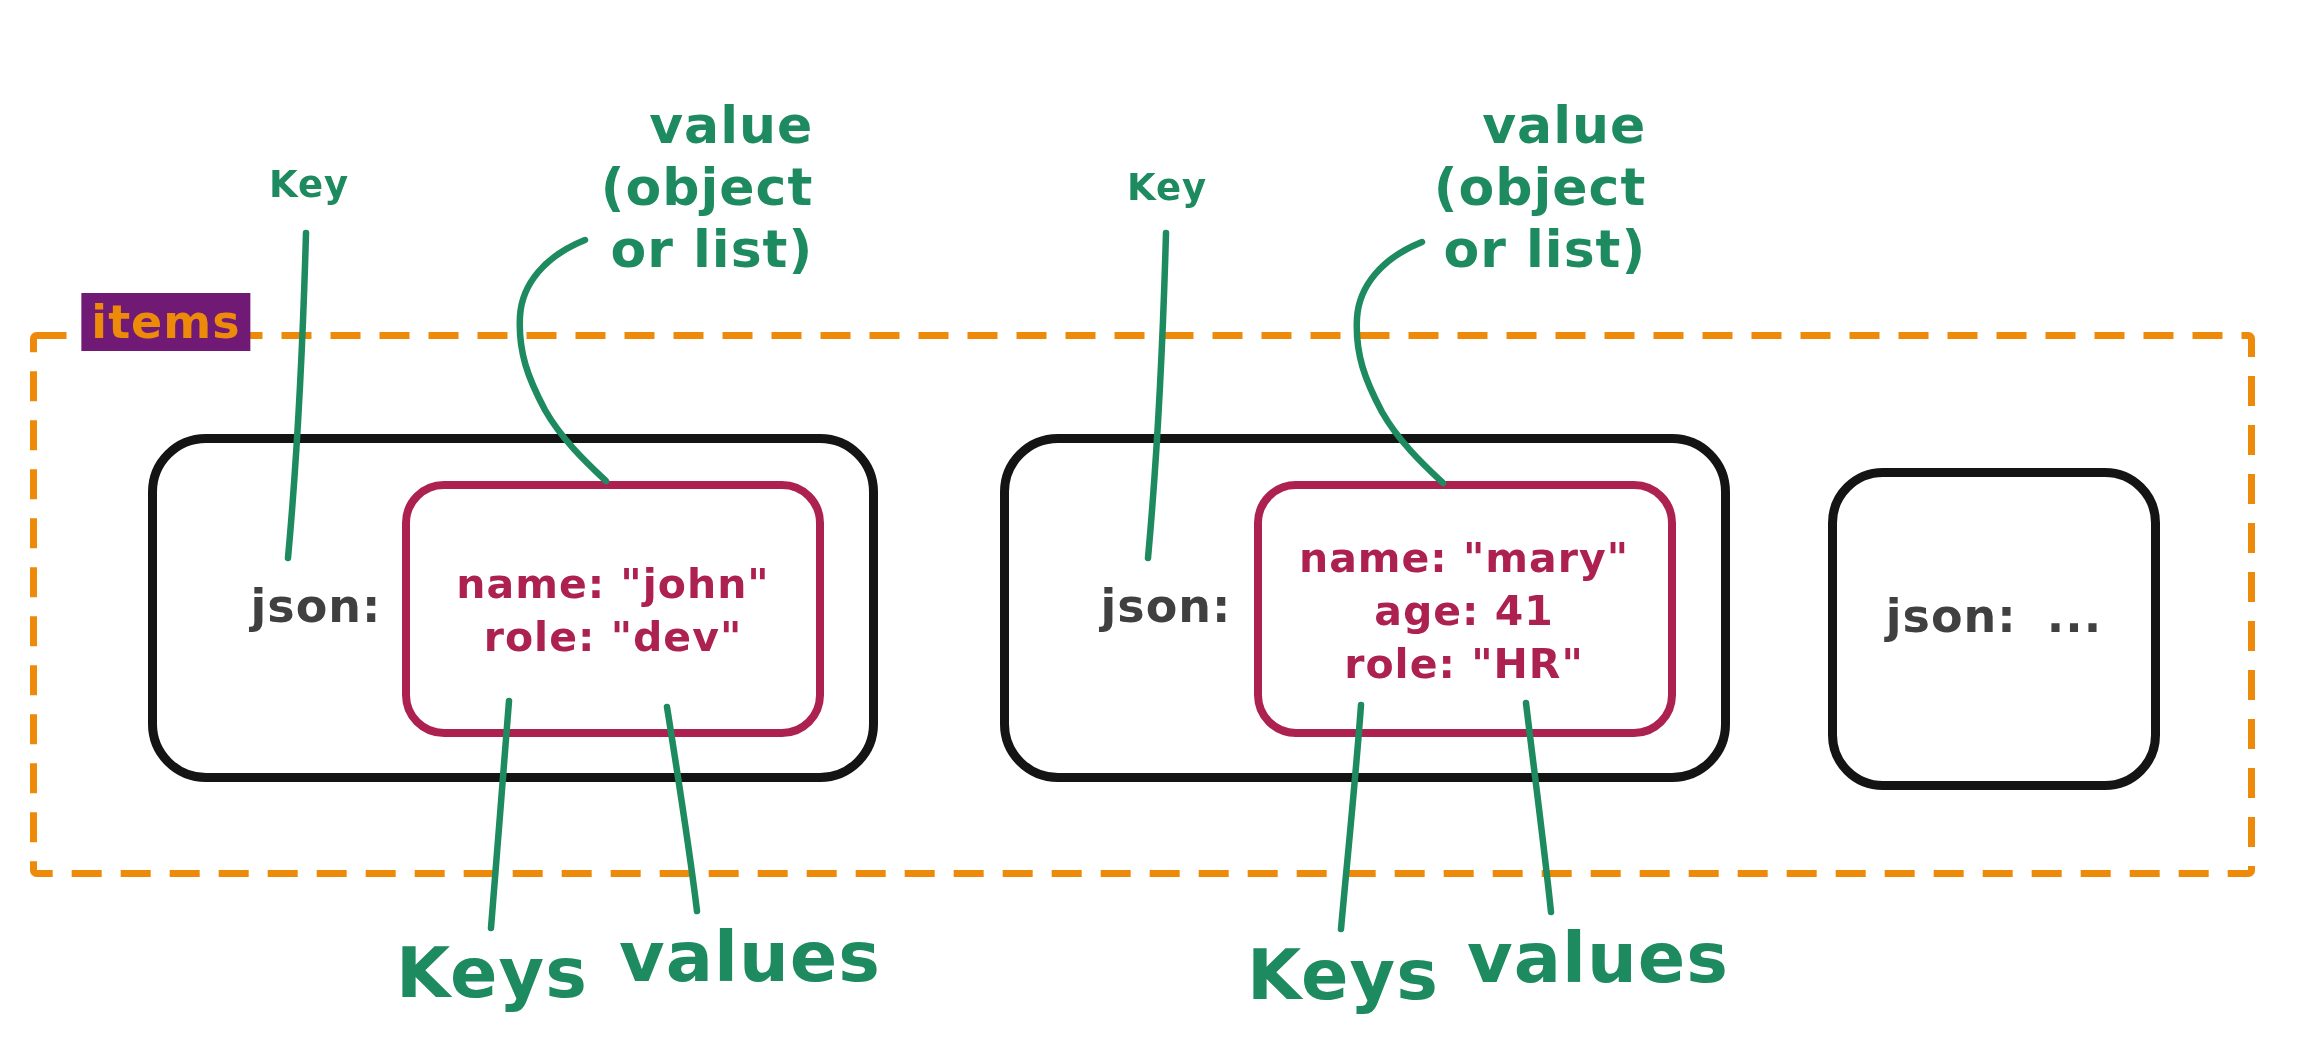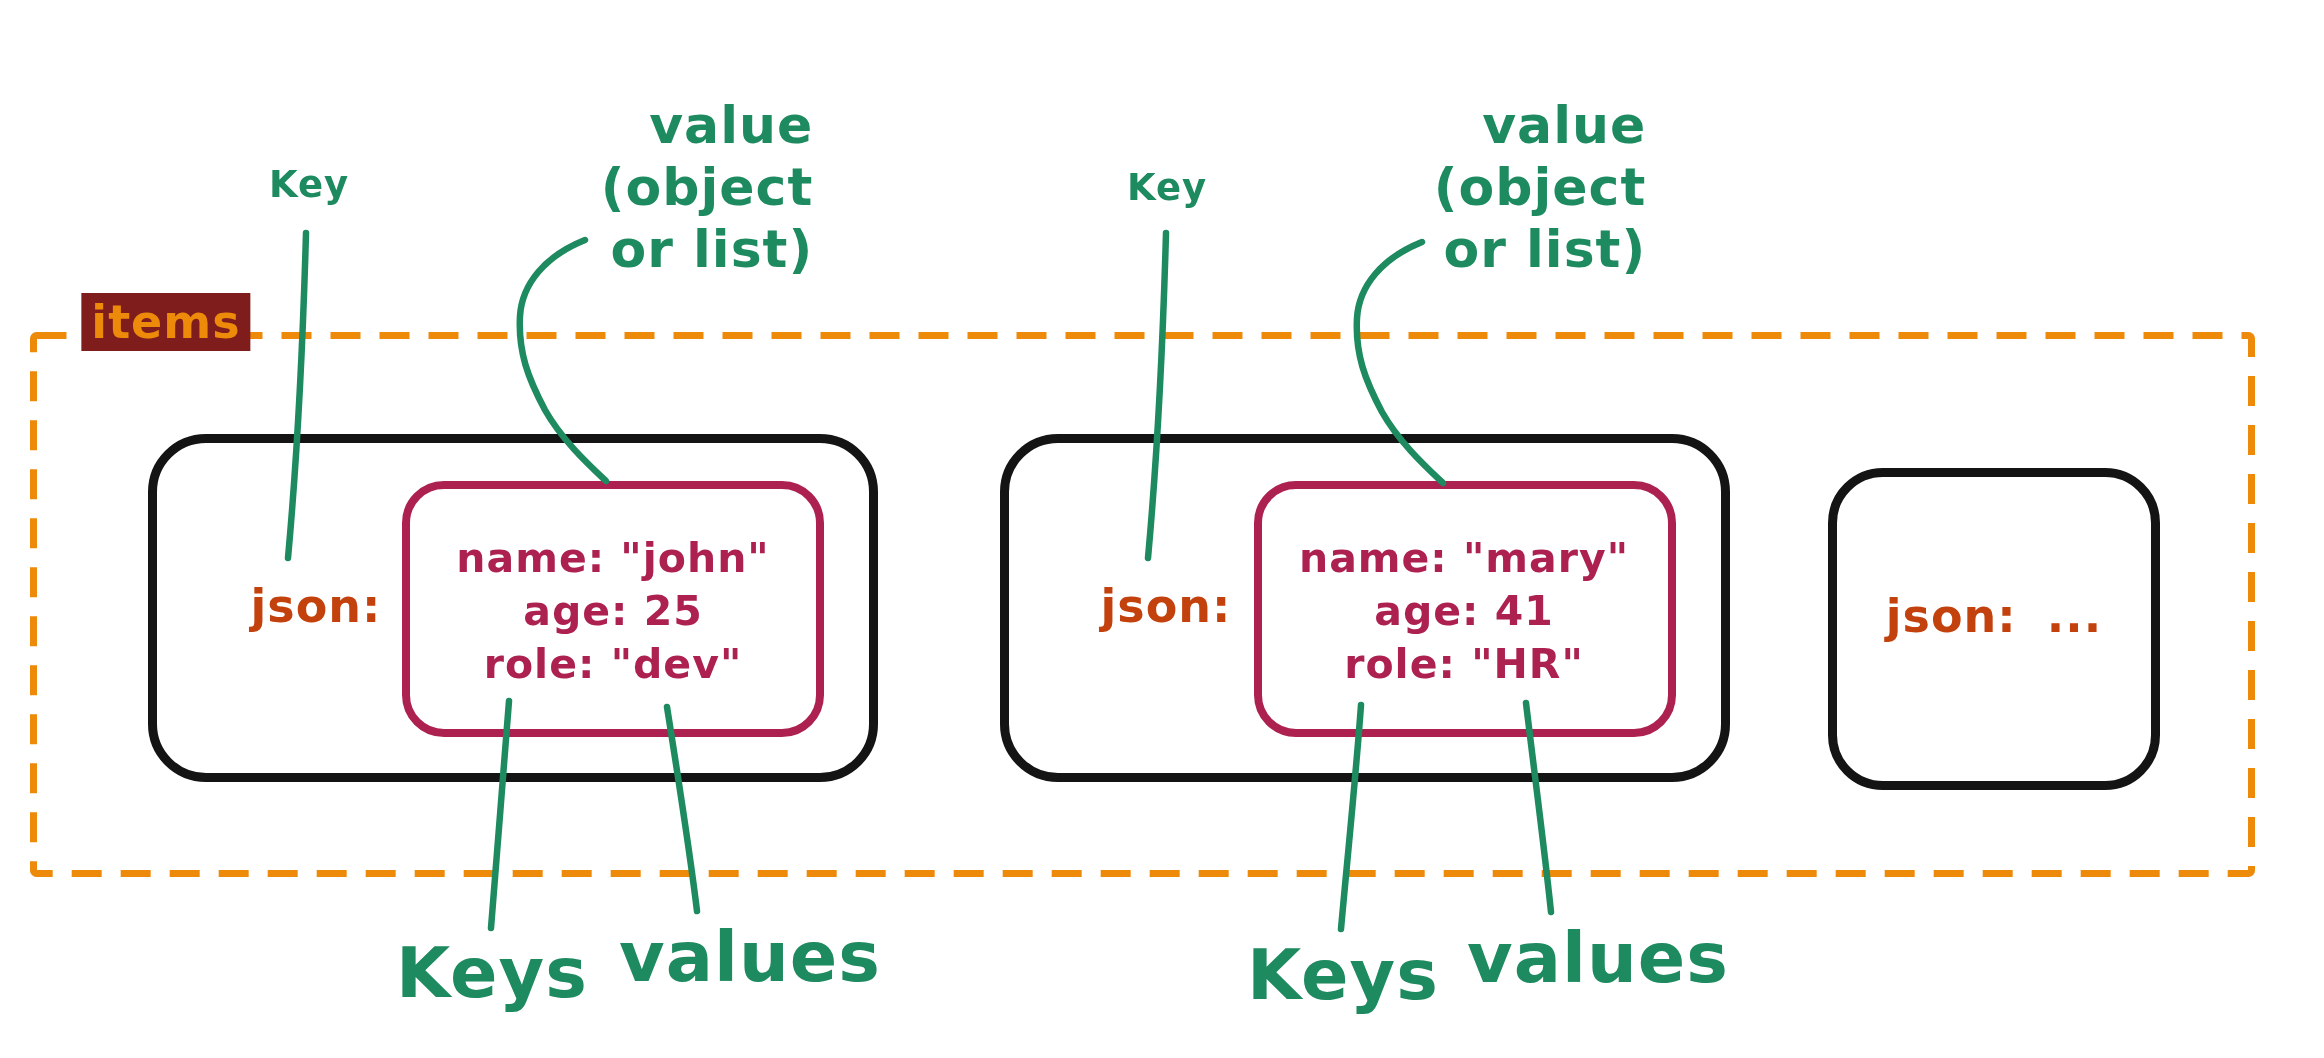--- a/index.html
+++ b/index.html
@@ -12,30 +12,30 @@
   }
   .box { position:absolute; box-sizing:border-box; background:transparent; z-index:1; }
   .card { border:9px solid #141414; border-radius:58px; }
   .obj  { border:8px solid #ad2150; border-radius:42px; }
   svg.overlay { position:absolute; left:0; top:0; z-index:2; }
   .txt {
     position:absolute; transform:translate(-50%,-50%);
     white-space:nowrap; font-weight:600; z-index:3; letter-spacing:1px;
   }
   .green { color:#1d8a60; }
-  .ink   { color:#c2410c; }
+  .ink   { color:#404040; }
   .red   { color:#ad2150; }
   .orangetxt { color:#ee8a0a; }
   .annot { font-size:37px; }
   .annot-sm { font-size:70px; }
   .jsonkey { font-size:46px; }
   .kvblock { text-align:center; font-size:41px; line-height:53px; }
   .valblock { text-align:right; font-size:52px; line-height:62px; }
   .itemslabel {
-    font-size:46px; background:#7f1d1d; padding:2px 10px;
+    font-size:46px; background:#701a75; padding:2px 10px;
   }
   .jsonrow { display:flex; gap:30px; align-items:center; }
 </style>
 </head>
 <body>
 
 <div class="stage">
 
   <div class="box card" style="left:148px; top:434px; width:730px; height:348px;"></div>
   <div class="box card" style="left:1000px; top:434px; width:730px; height:348px;"></div>
@@ -70,21 +70,20 @@
   <div class="txt green annot" style="left:1167px; top:187px;">Key</div>
   <div class="txt green valblock" style="left:1540px; top:187px;">
     <div>value</div>
     <div>(object</div>
     <div>or list)</div>
   </div>
 
   <div class="txt ink jsonkey" style="left:316px; top:606px;">json:</div>
   <div class="txt red kvblock" style="left:613px; top:611px;">
     <div>name: "john"</div>
-    <div>age: 25</div>
     <div>role: "dev"</div>
   </div>
 
   <div class="txt ink jsonkey" style="left:1166px; top:606px;">json:</div>
   <div class="txt red kvblock" style="left:1464px; top:611px;">
     <div>name: "mary"</div>
     <div>age: 41</div>
     <div>role: "HR"</div>
   </div>
 

